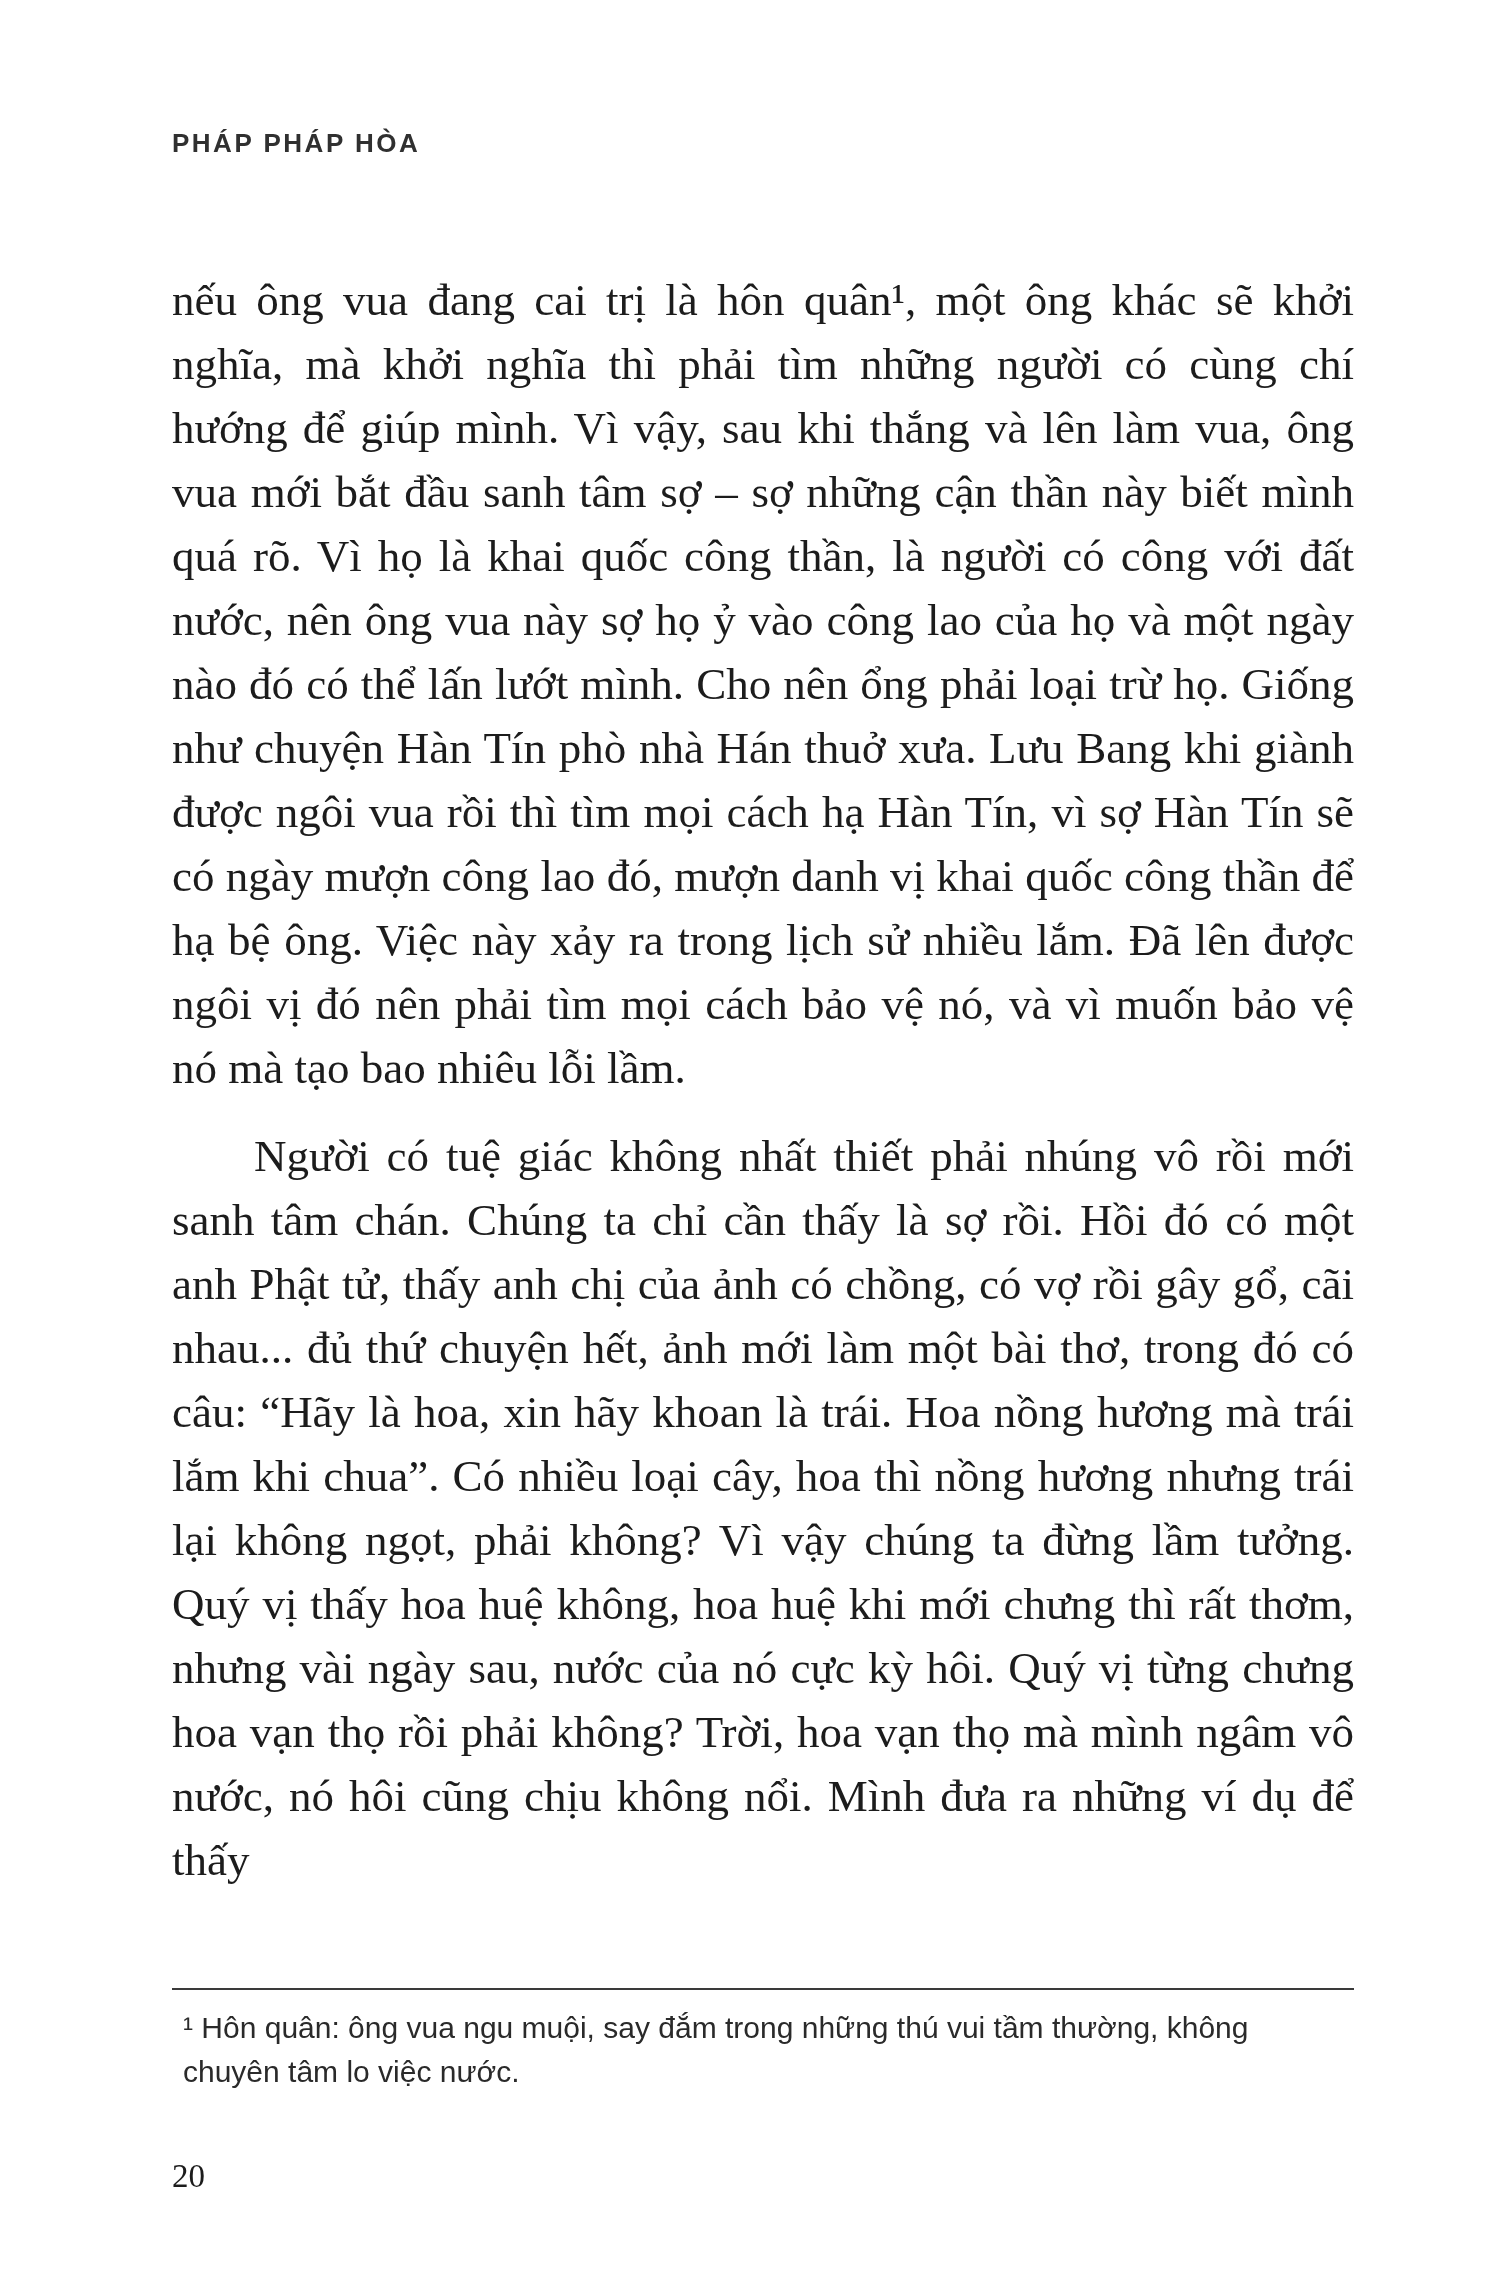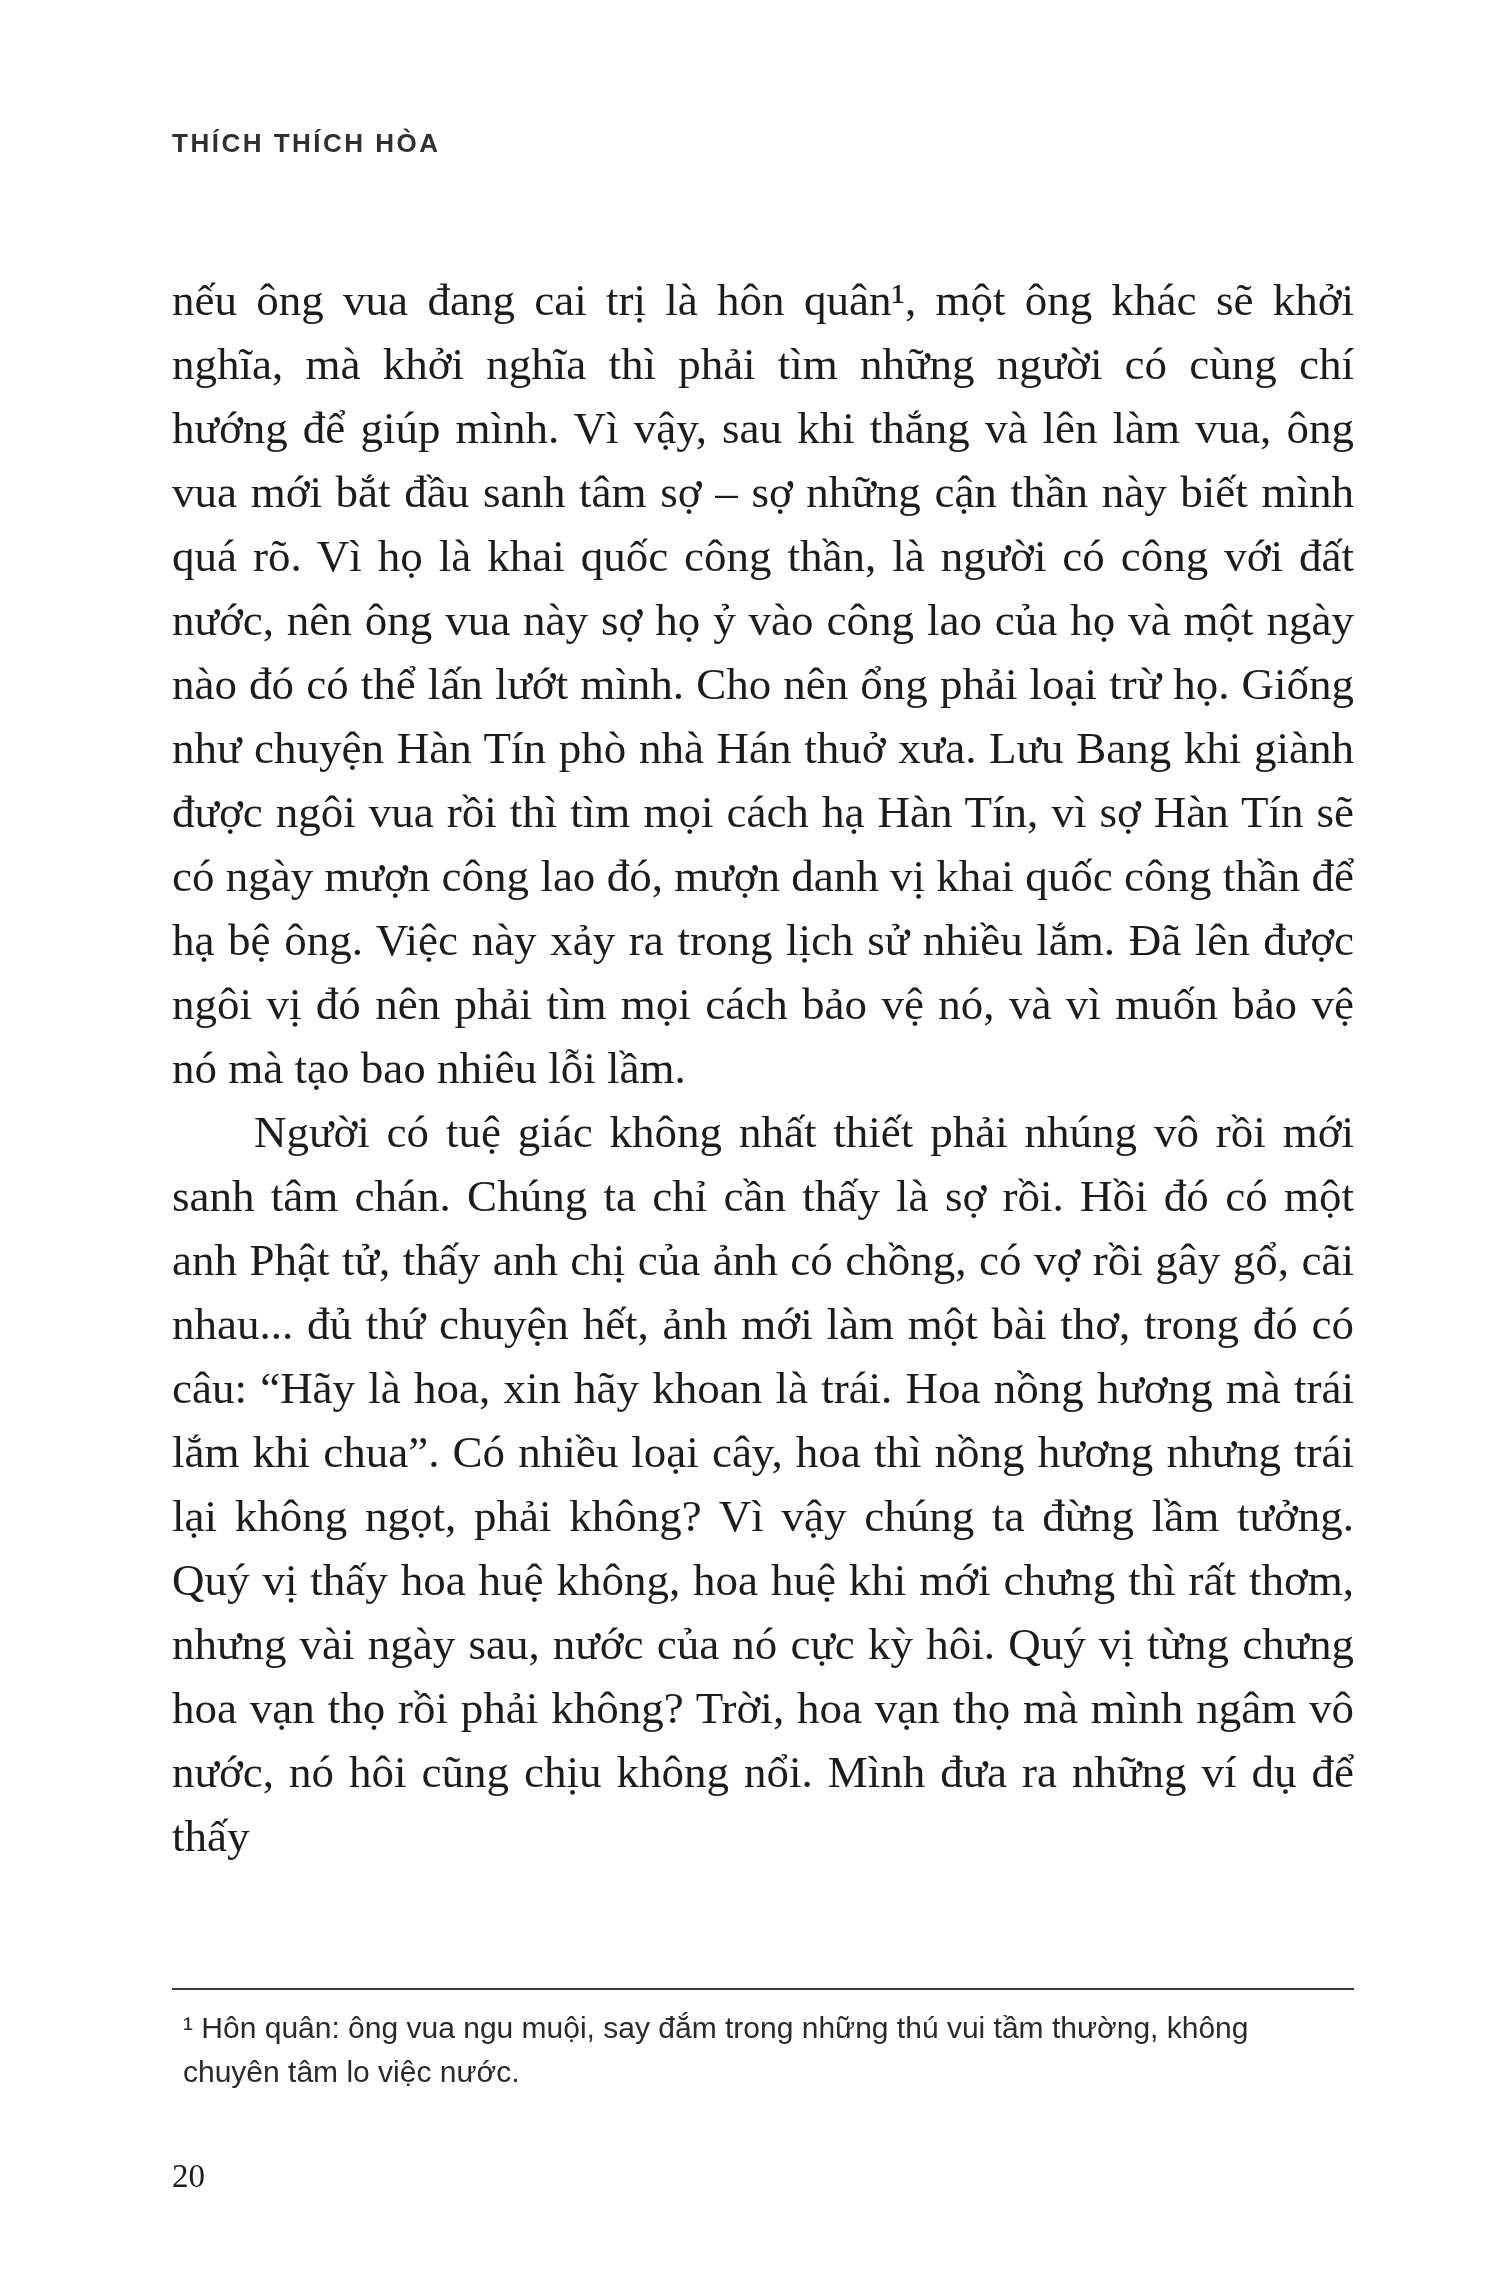--- a/index.html
+++ b/index.html
@@ -33,20 +33,21 @@
     width: 1182px;
     font-size: 45px;
     line-height: 64px;
     text-align: justify;
   }
   .para {
     margin: 0;
   }
   .para.indent {
     text-indent: 82px;
+    margin-top: 24px;
   }
   .footnote-section {
     position: absolute;
     top: 1988px;
     left: 172px;
     width: 1182px;
   }
   .footnote-rule {
     width: 1182px;
     height: 0;
@@ -67,21 +68,21 @@
     left: 172px;
     font-size: 33px;
     color: #1c1c1c;
   }
 </style>
 </head>
 <body>
 
 <div class="page">
 
-  <div class="running-header">THÍCH THÍCH HÒA</div>
+  <div class="running-header">PHÁP PHÁP HÒA</div>
 
   <div class="body-text">
     <p class="para">nếu ông vua đang cai trị là hôn quân¹, một ông khác sẽ khởi nghĩa, mà khởi nghĩa thì phải tìm những người có cùng chí hướng để giúp mình. Vì vậy, sau khi thắng và lên làm vua, ông vua mới bắt đầu sanh tâm sợ – sợ những cận thần này biết mình quá rõ. Vì họ là khai quốc công thần, là người có công với đất nước, nên ông vua này sợ họ ỷ vào công lao của họ và một ngày nào đó có thể lấn lướt mình. Cho nên ổng phải loại trừ họ. Giống như chuyện Hàn Tín phò nhà Hán thuở xưa. Lưu Bang khi giành được ngôi vua rồi thì tìm mọi cách hạ Hàn Tín, vì sợ Hàn Tín sẽ có ngày mượn công lao đó, mượn danh vị khai quốc công thần để hạ bệ ông. Việc này xảy ra trong lịch sử nhiều lắm. Đã lên được ngôi vị đó nên phải tìm mọi cách bảo vệ nó, và vì muốn bảo vệ nó mà tạo bao nhiêu lỗi lầm.</p>
     <p class="para indent">Người có tuệ giác không nhất thiết phải nhúng vô rồi mới sanh tâm chán. Chúng ta chỉ cần thấy là sợ rồi. Hồi đó có một anh Phật tử, thấy anh chị của ảnh có chồng, có vợ rồi gây gổ, cãi nhau... đủ thứ chuyện hết, ảnh mới làm một bài thơ, trong đó có câu: “Hãy là hoa, xin hãy khoan là trái. Hoa nồng hương mà trái lắm khi chua”. Có nhiều loại cây, hoa thì nồng hương nhưng trái lại không ngọt, phải không? Vì vậy chúng ta đừng lầm tưởng. Quý vị thấy hoa huệ không, hoa huệ khi mới chưng thì rất thơm, nhưng vài ngày sau, nước của nó cực kỳ hôi. Quý vị từng chưng hoa vạn thọ rồi phải không? Trời, hoa vạn thọ mà mình ngâm vô nước, nó hôi cũng chịu không nổi. Mình đưa ra những ví dụ để thấy</p>
   </div>
 
   <div class="footnote-section">
     <div class="footnote-rule"></div>
     <p class="footnote">¹ Hôn quân: ông vua ngu muội, say đắm trong những thú vui tầm thường, không chuyên tâm lo việc nước.</p>
   </div>

